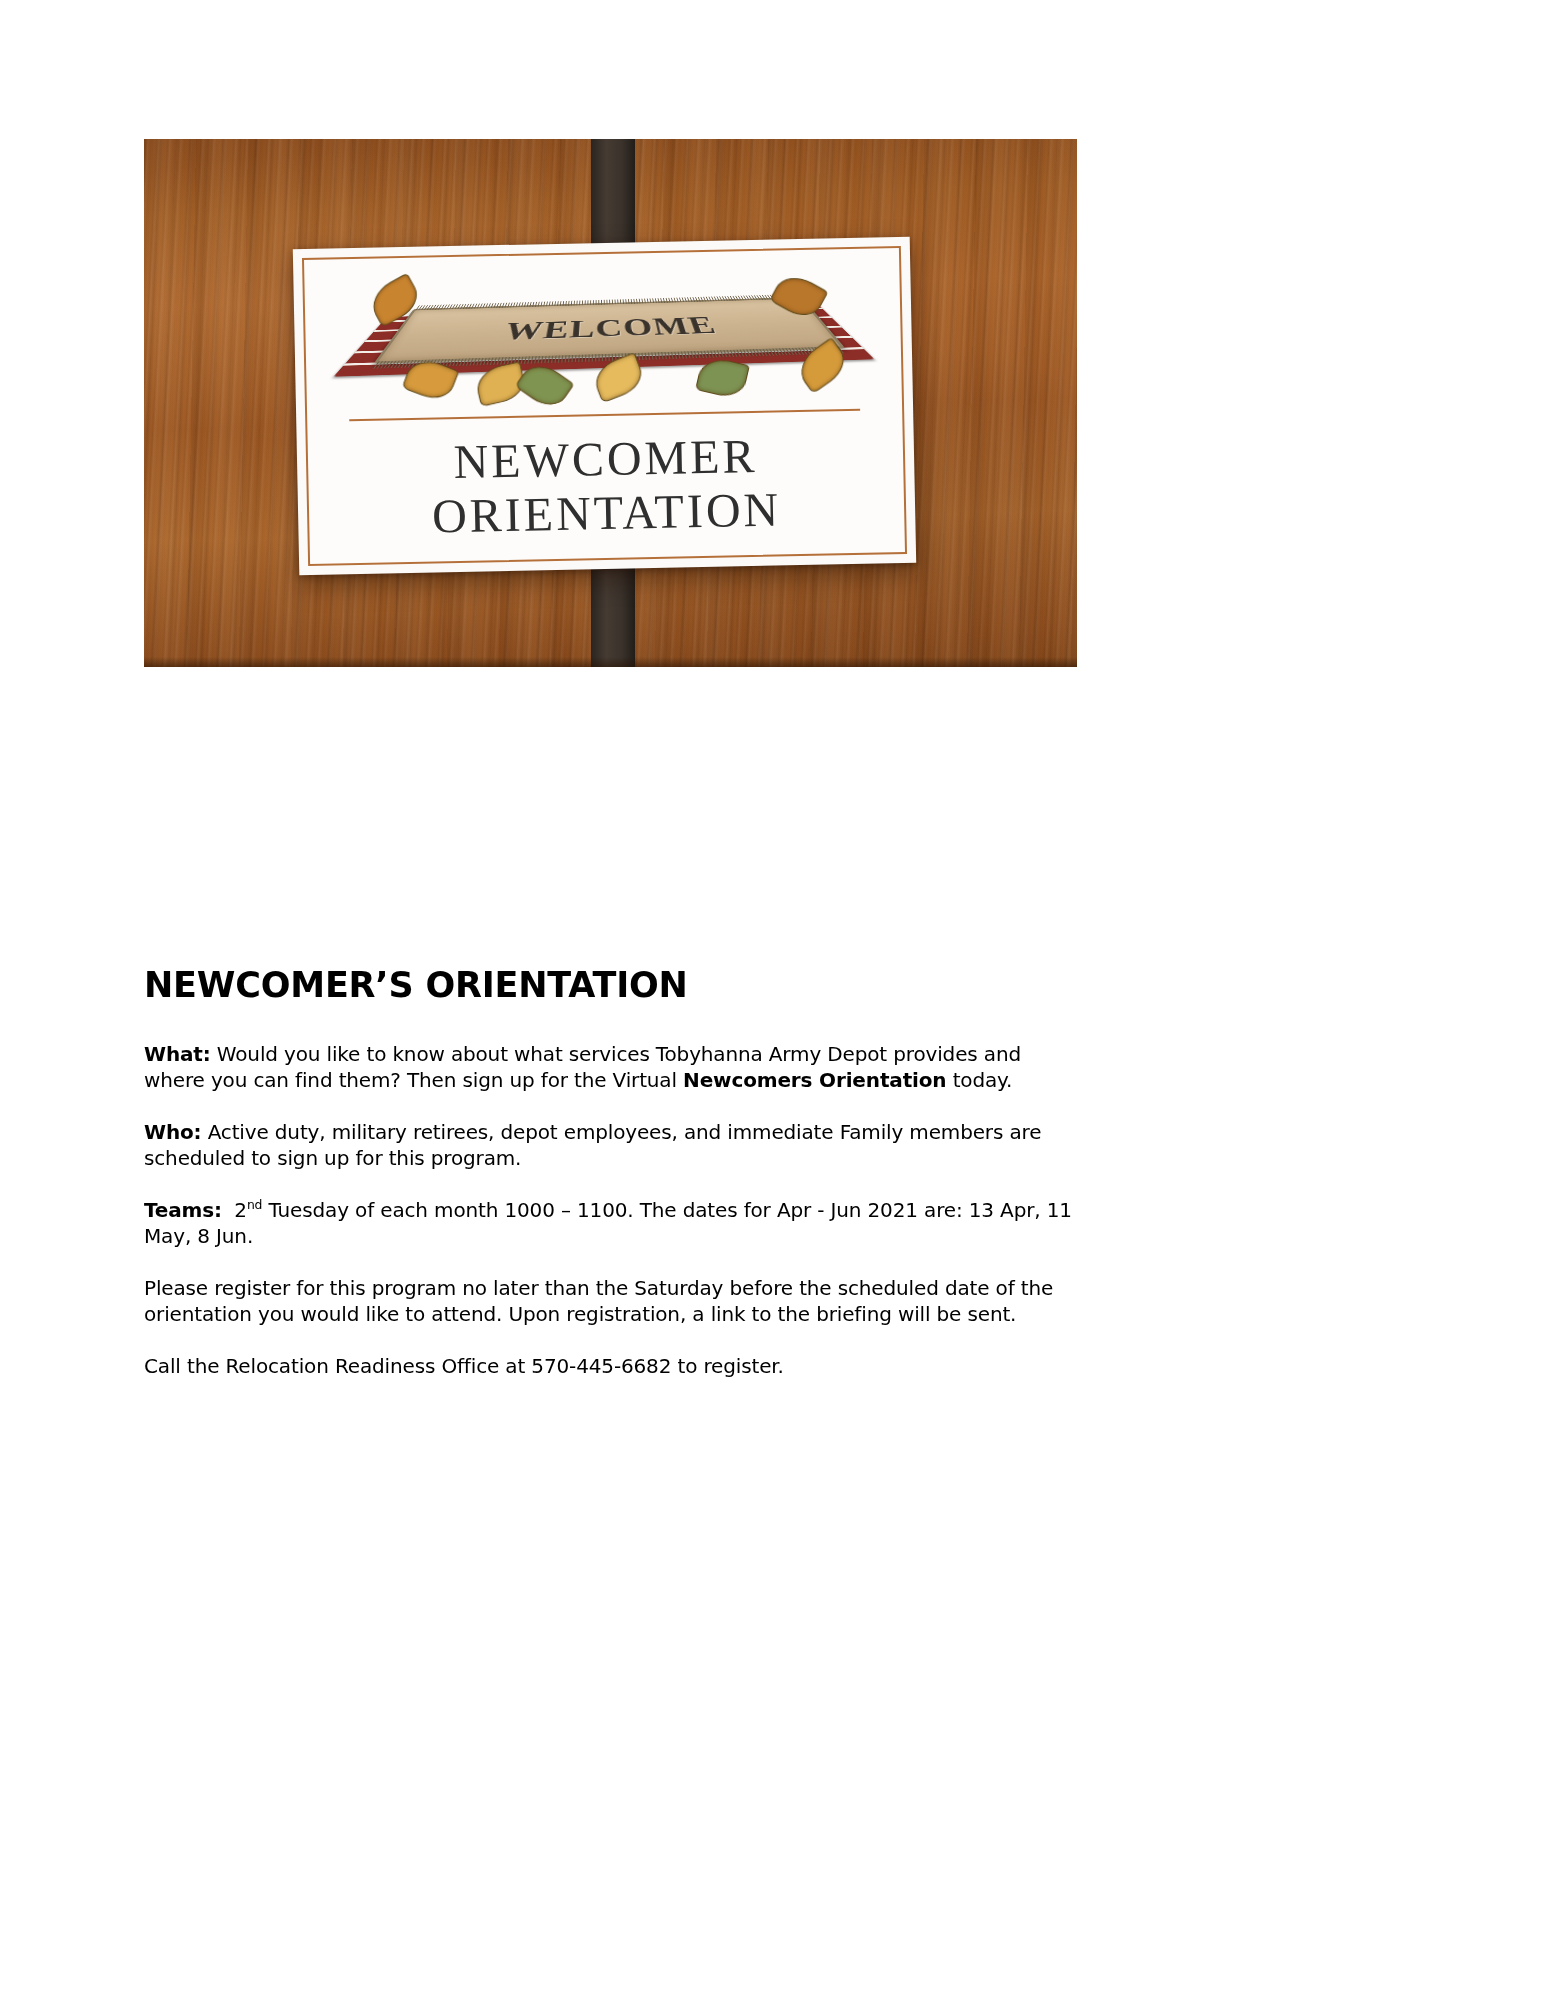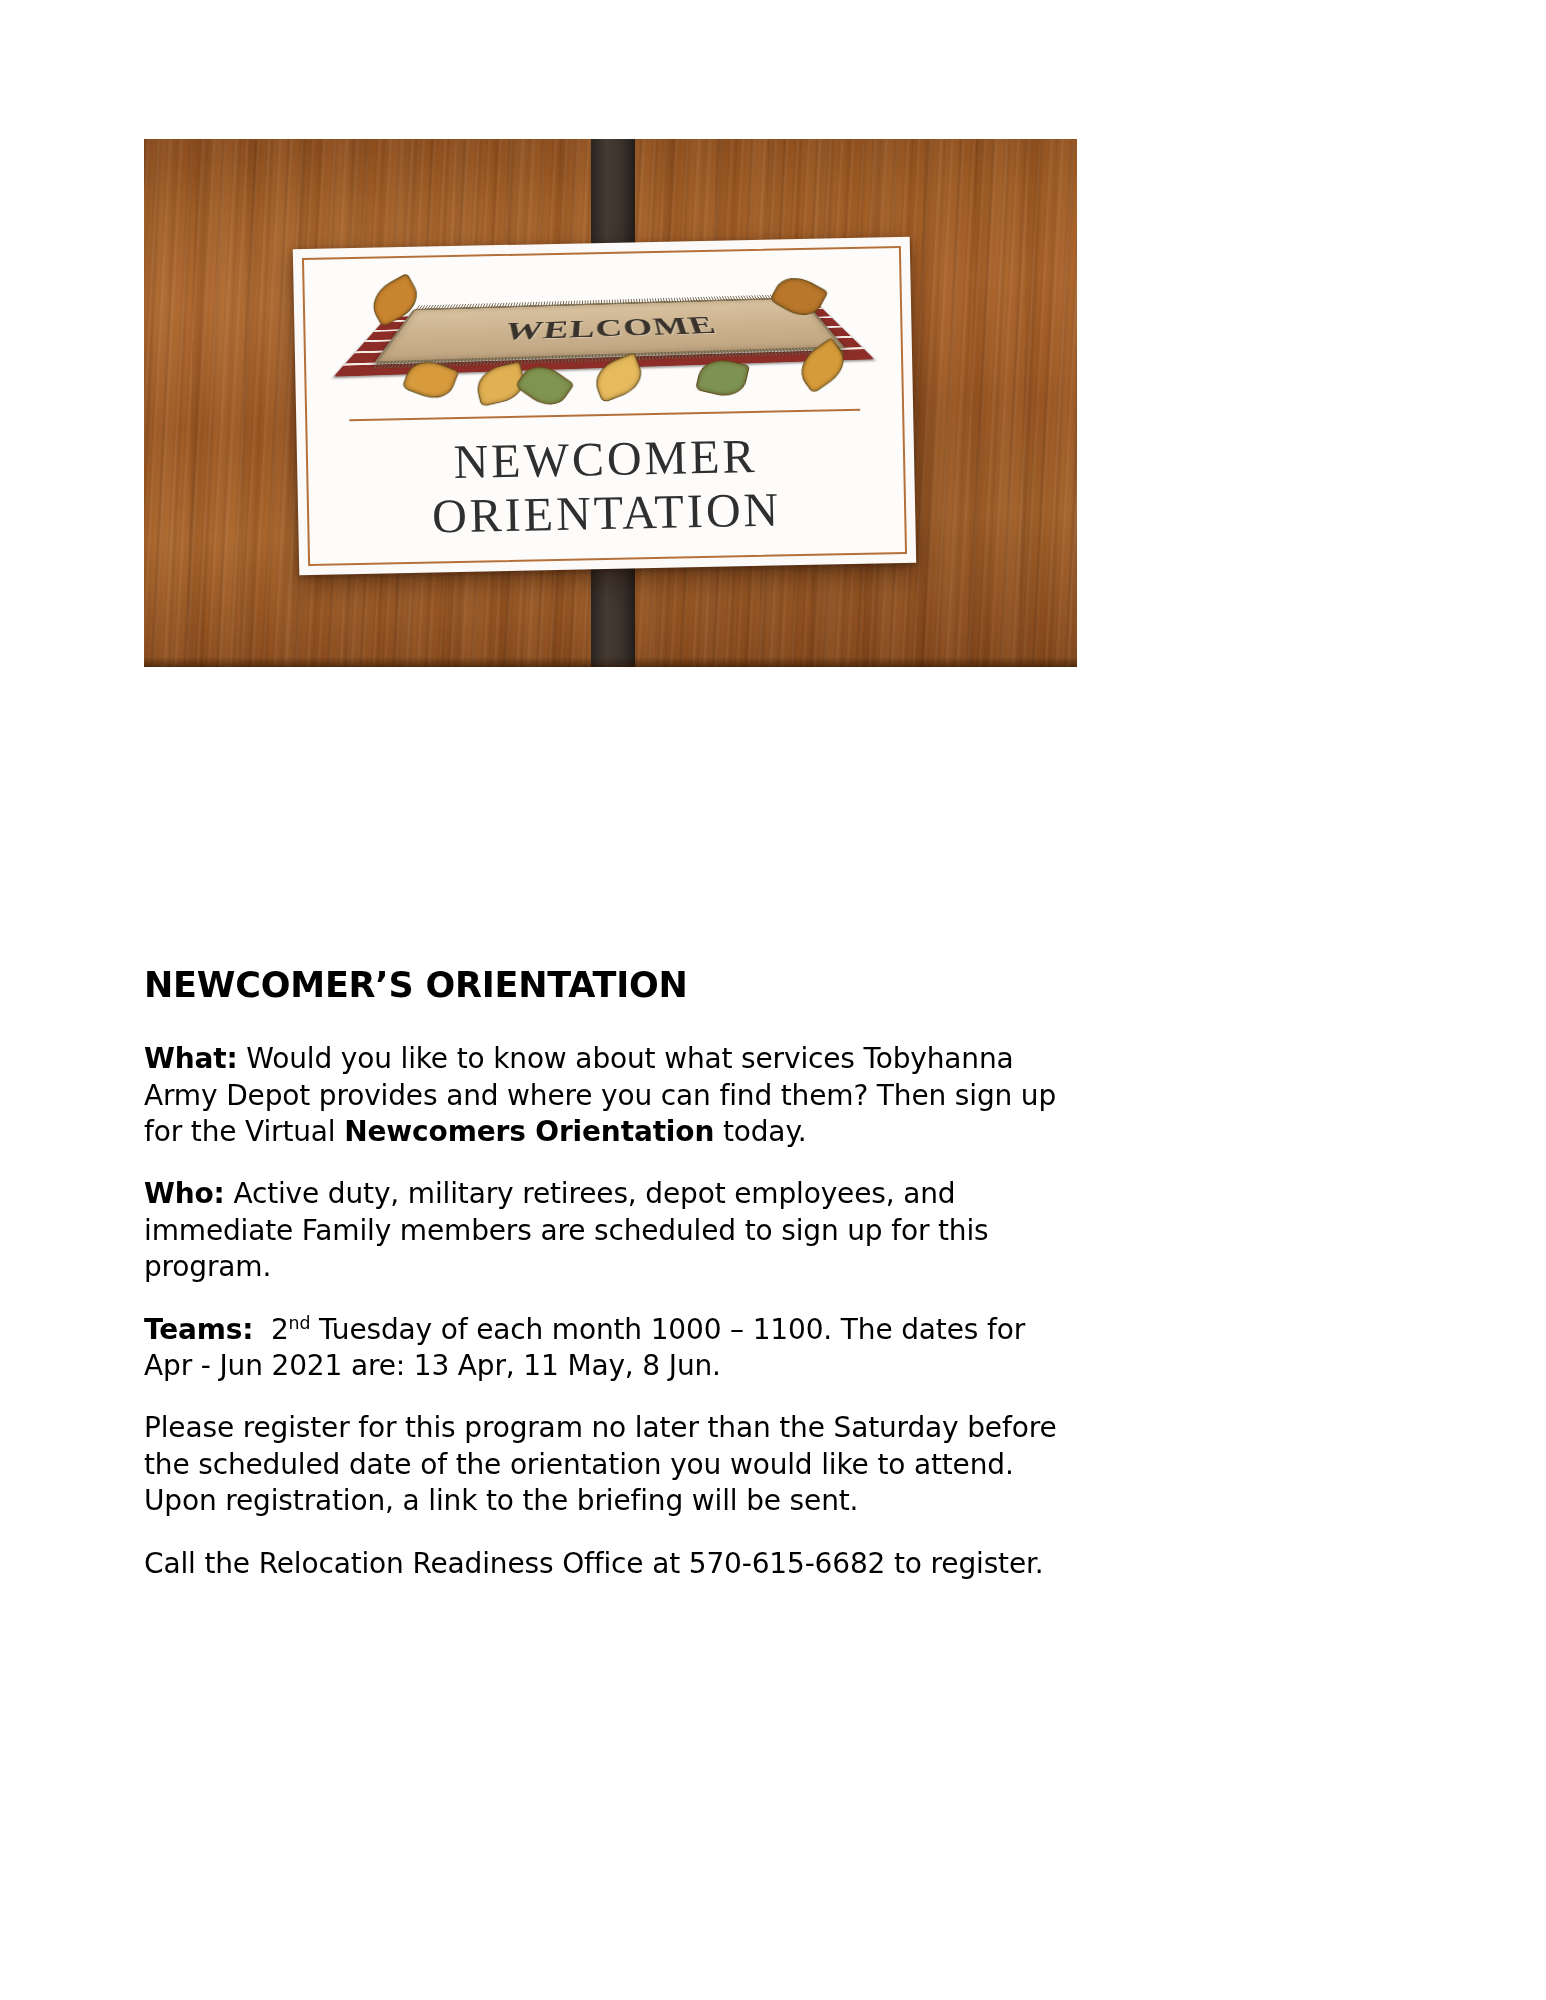--- a/index.html
+++ b/index.html
@@ -218,21 +218,21 @@
   h1.doc-heading {
     font-family: "DejaVu Sans", sans-serif;
     font-weight: bold;
     font-size: 35px;
     letter-spacing: -0.2px;
     margin: 0 0 36px 0;
     line-height: 1.15;
   }
   p.para {
     font-family: "DejaVu Sans", sans-serif;
-    font-size: 28px;
+    font-size: 20px;
     line-height: 1.30;
     margin: 12px 0 26px 0;
     letter-spacing: -0.15px;
   }
   p.para:last-child { margin-bottom: 0; }
   .lbl { font-weight: bold; }
   sup {
     font-size: 0.62em;
     vertical-align: super;
     line-height: 0;
@@ -292,16 +292,16 @@
       <span class="lbl">Who:</span><span>  Active duty, military retirees, depot employees, and immediate Family members are scheduled to sign up for this program.</span>
     </p>
 
 
     <p class="para">
       <span class="lbl">Teams:</span><span>&nbsp; </span><span>2</span><sup>nd</sup><span> Tuesday of each month 1000 – 1100.  The dates for Apr - Jun 2021 are: 13 Apr, 11 May, 8 Jun.</span>
     </p>
 
     <p class="para">Please register for this program no later than the Saturday before the scheduled date of the orientation you would like to attend. Upon registration, a link to the briefing will be sent.</p>
 
-    <p class="para">Call the Relocation Readiness Office at 570-615-6682 to register.</p>
+    <p class="para">Call the Relocation Readiness Office at 570-445-6682 to register.</p>
 
   </div>
 </div>
 
 </body></html>

